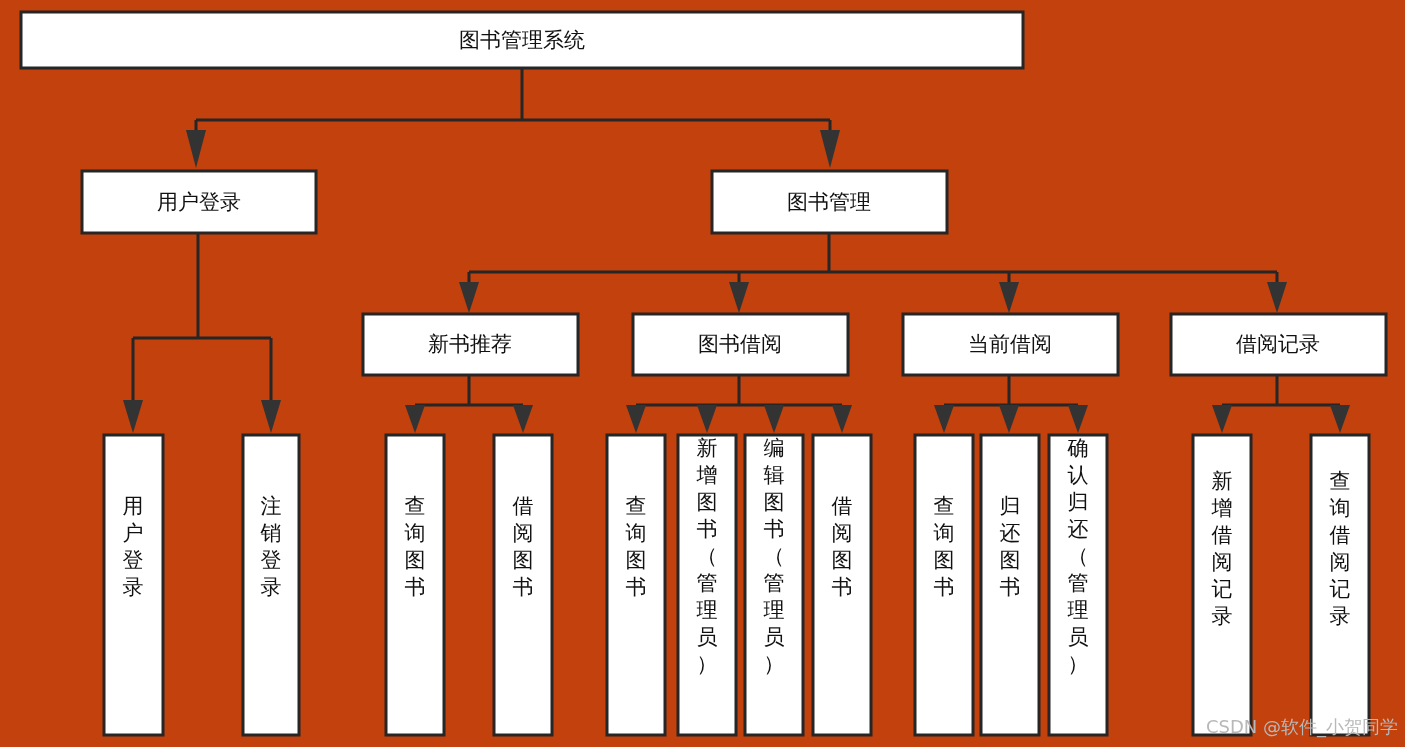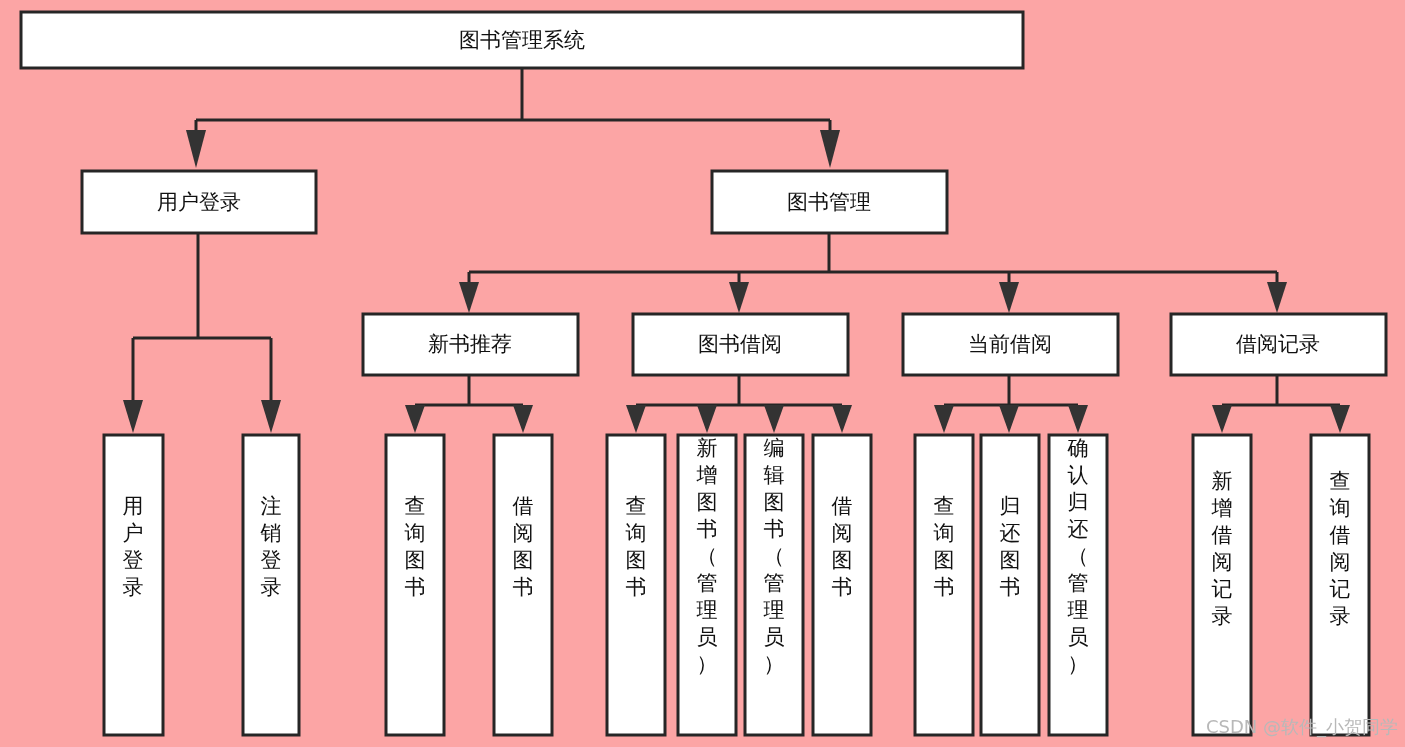--- a/index.html
+++ b/index.html
@@ -10,21 +10,21 @@
   body {
     width: 1405px;
     height: 747px;
     font-family: "DejaVu Sans", "Liberation Sans", sans-serif;
     overflow: hidden;
   }
   #diagram-root {
     position: relative;
     width: 1405px;
     height: 747px;
-    background: #fca5a5;
+    background: #c2410c;
   }
   svg.diagram-canvas {
     position: absolute;
     top: 0;
     left: 0;
     width: 1405px;
     height: 747px;
   }
   .node-box {
     fill: #ffffff;

